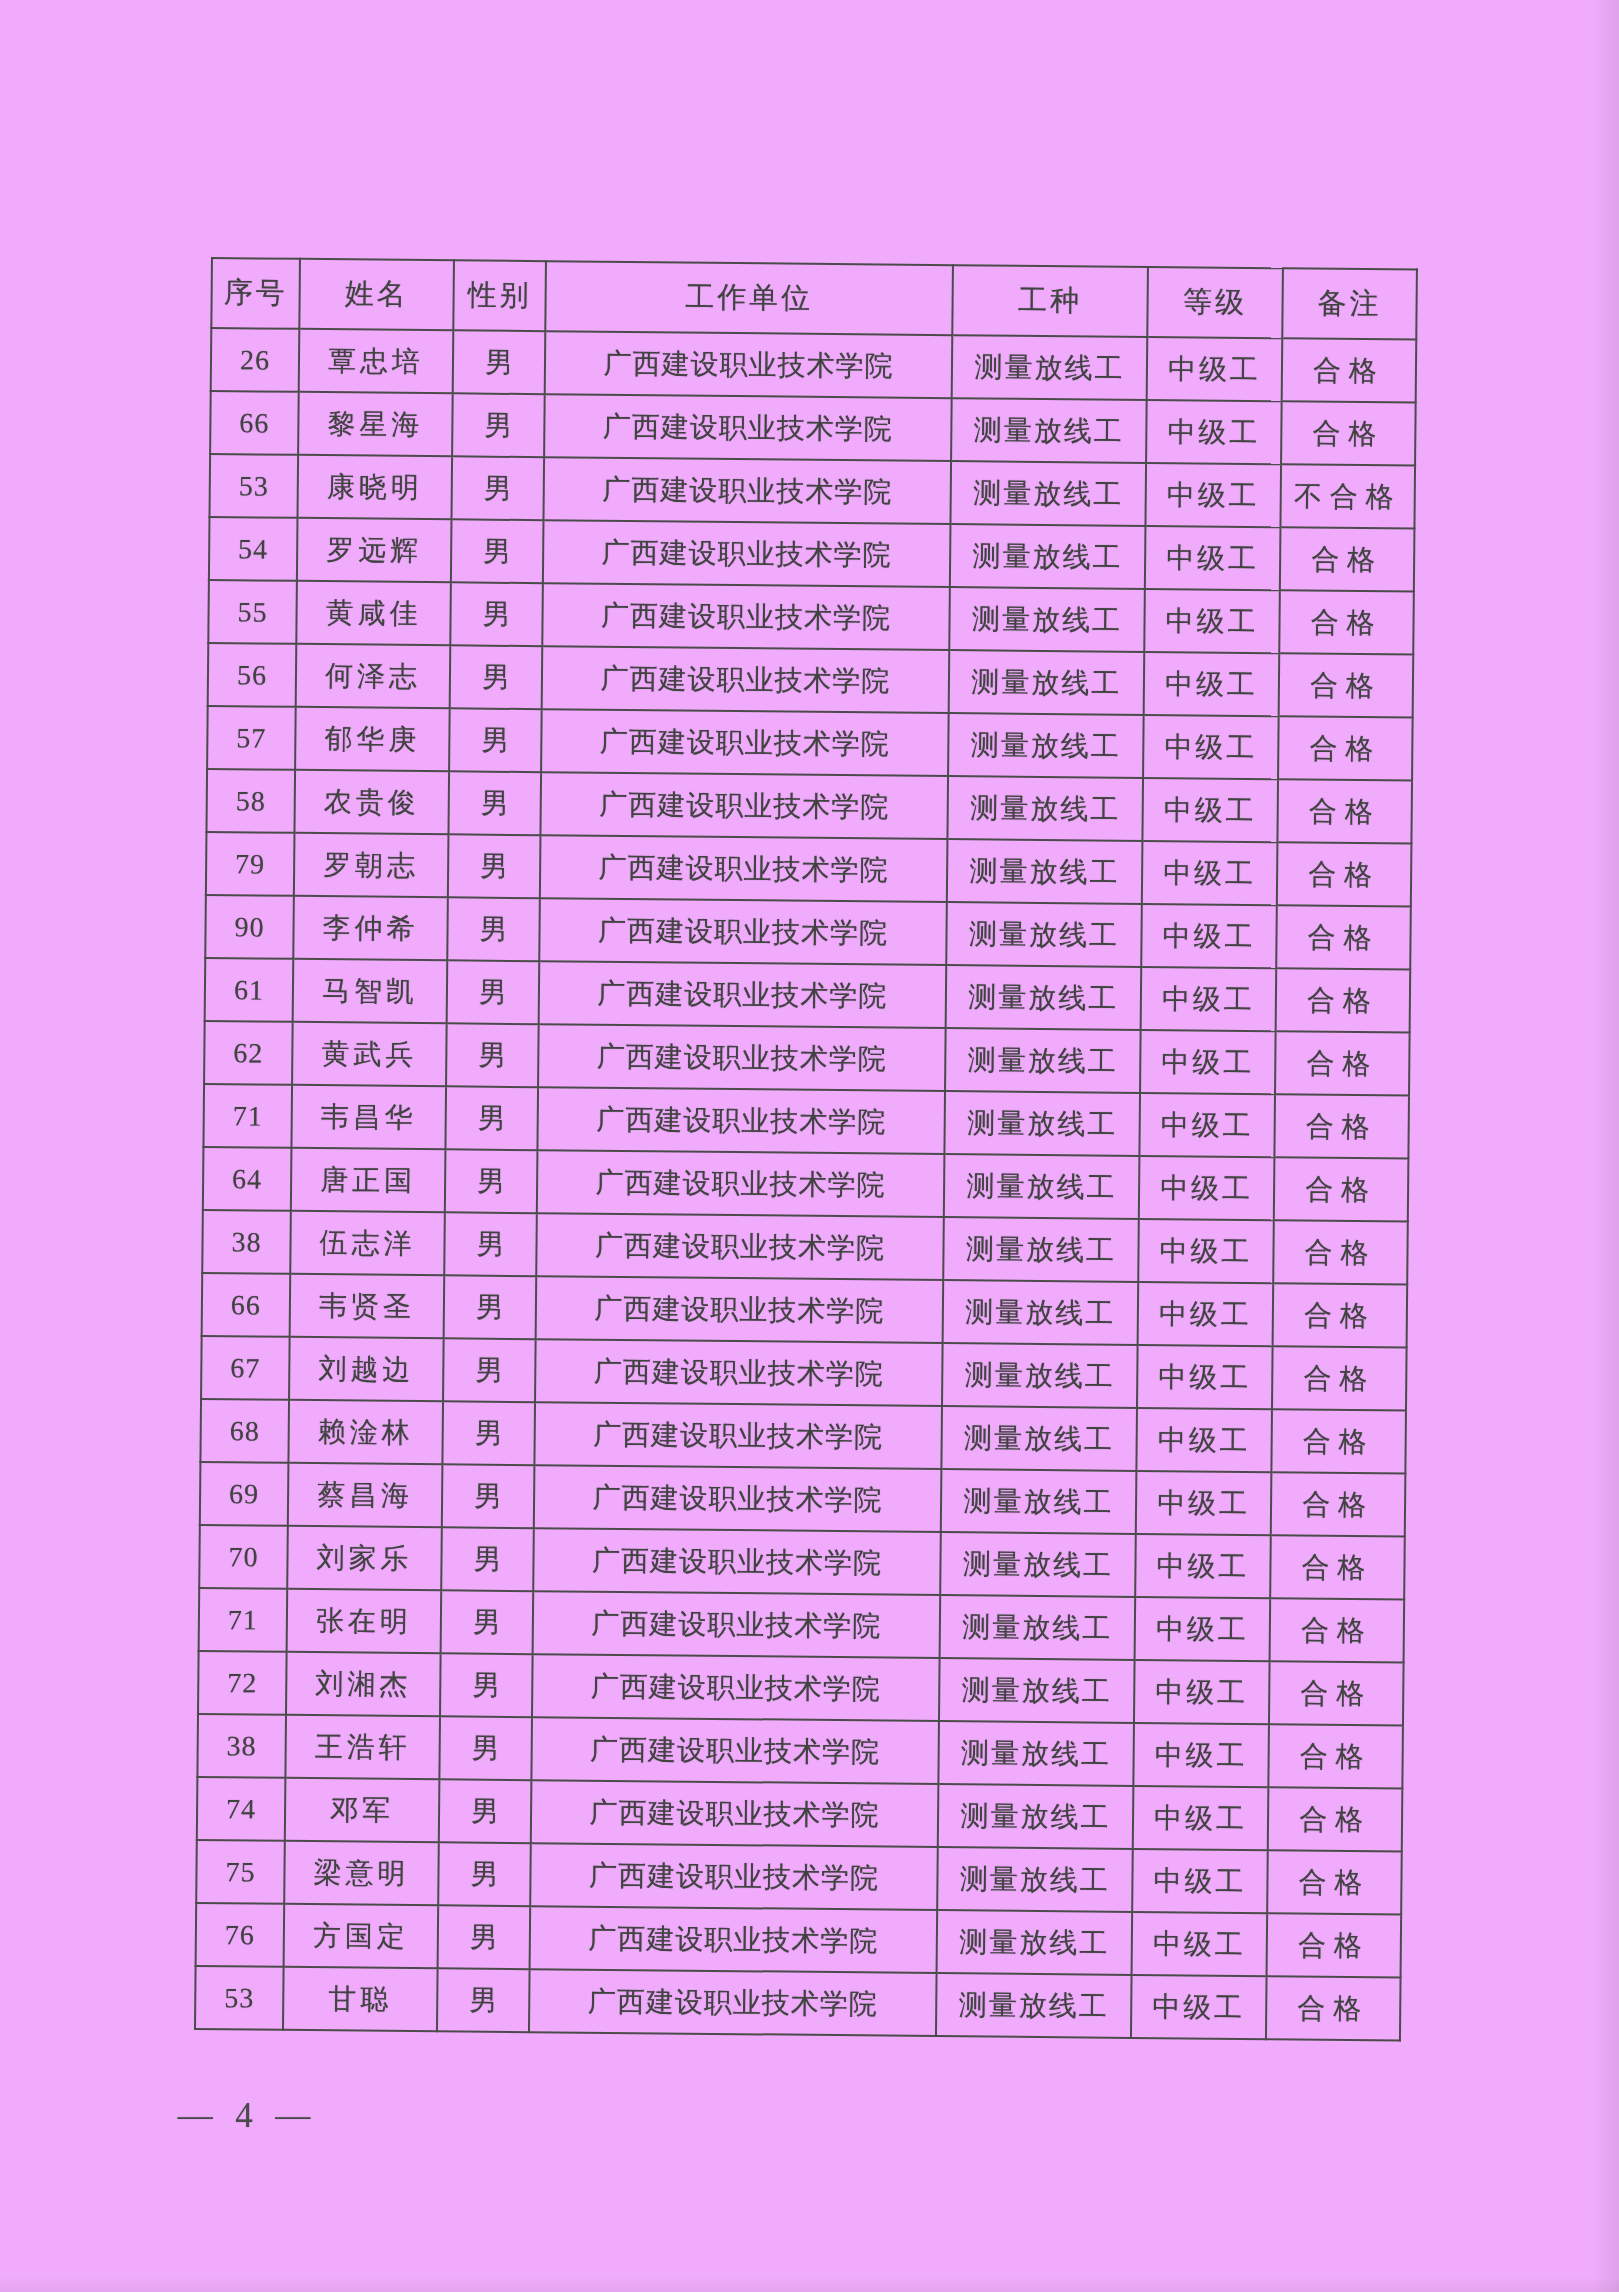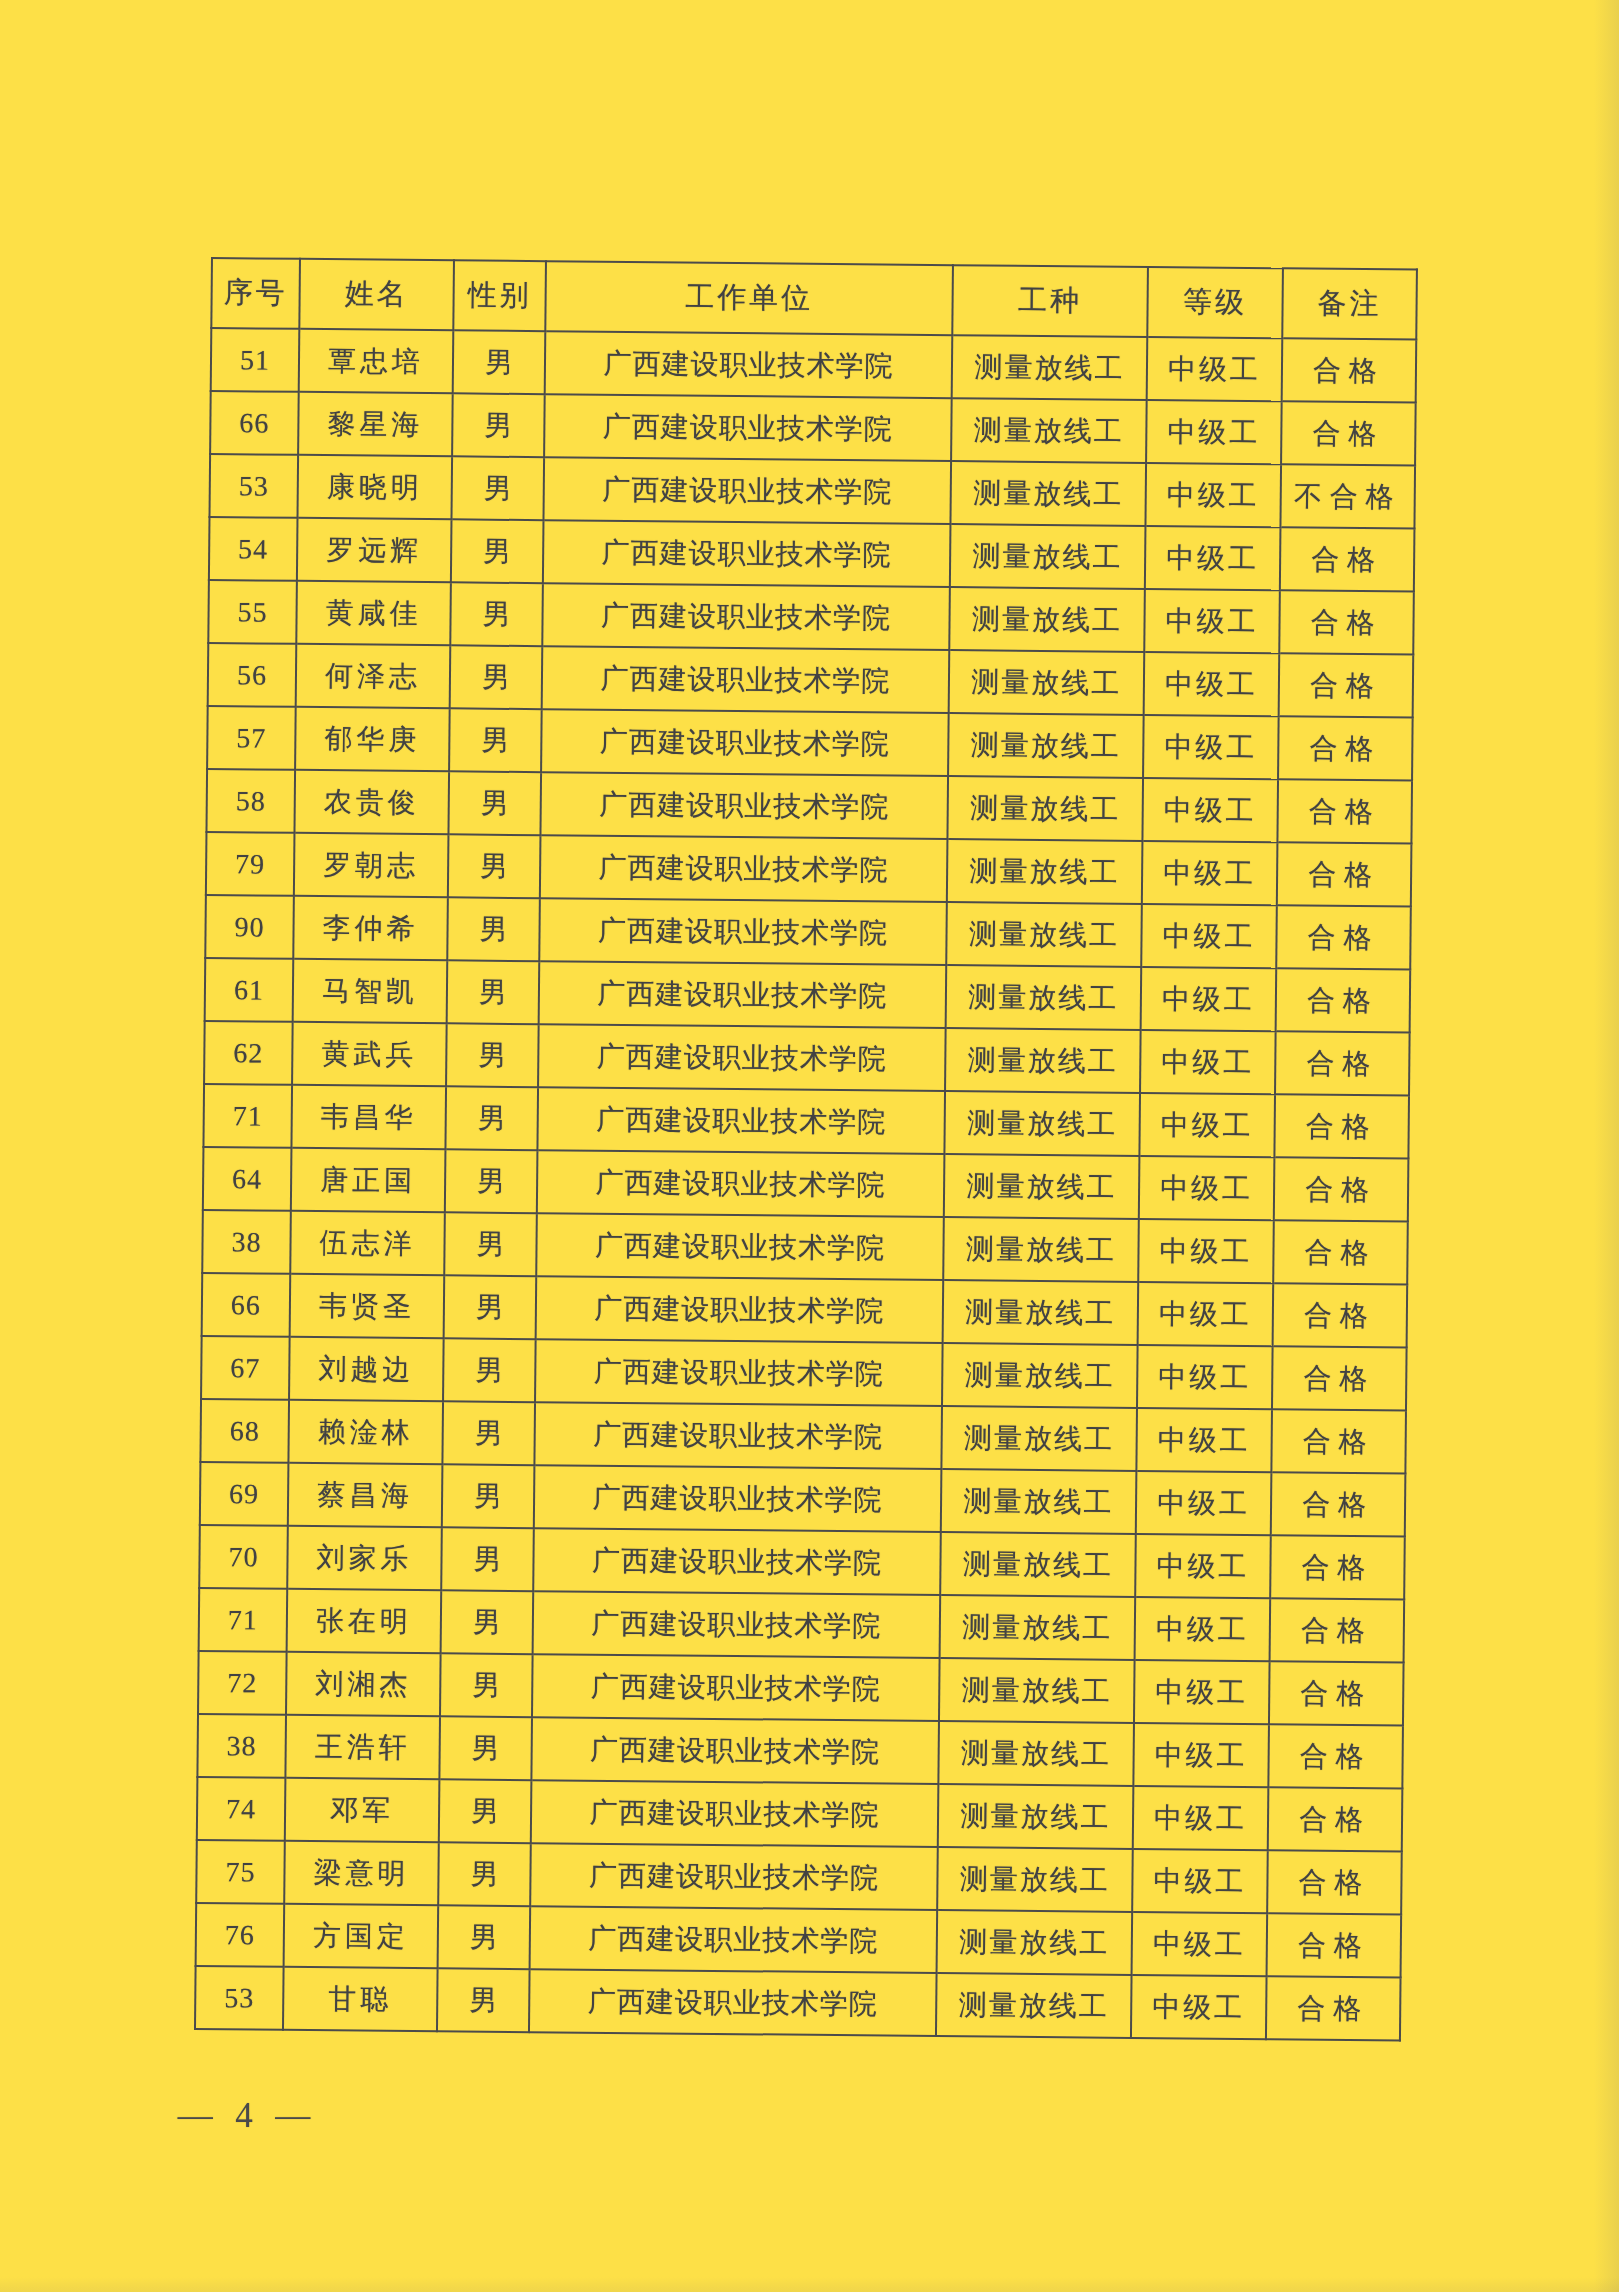--- a/index.html
+++ b/index.html
@@ -11,21 +11,21 @@
     height: 2293px;
     position: relative;
     background: #fdfdfd;
     overflow: hidden;
     font-family: "Liberation Serif", "DejaVu Serif", serif;
     color: #3f3f3f;
   }
   .page {
     position: absolute;
     inset: 0;
-    background: #fde047;
+    background: #f0abfc;
   }
   
   .edge-right {
     position: absolute;
     top: 0; right: 0;
     width: 25.5px; height: 100%;
     background: linear-gradient(to right, rgba(110,110,110,0), rgba(110,110,110,0.14));
     pointer-events: none;
   }
   .edge-bottom {
@@ -107,21 +107,21 @@
           <th class="col-1">姓名</th>
           <th class="col-2">性别</th>
           <th class="col-3">工作单位</th>
           <th class="col-4">工种</th>
           <th class="col-5">等级</th>
           <th class="col-6">备注</th>
         </tr>
     </thead>
     <tbody>
         <tr>
-          <td class="col-0">51</td>
+          <td class="col-0">26</td>
           <td class="col-1">覃忠培</td>
           <td class="col-2">男</td>
           <td class="col-3">广西建设职业技术学院</td>
           <td class="col-4">测量放线工</td>
           <td class="col-5">中级工</td>
           <td class="col-6">合格</td>
         </tr>
         <tr>
           <td class="col-0">66</td>
           <td class="col-1">黎星海</td>

